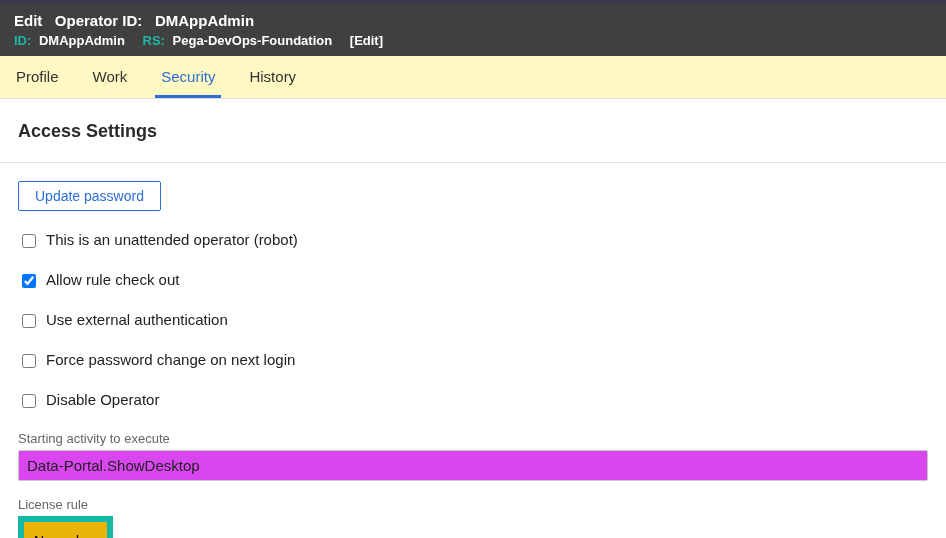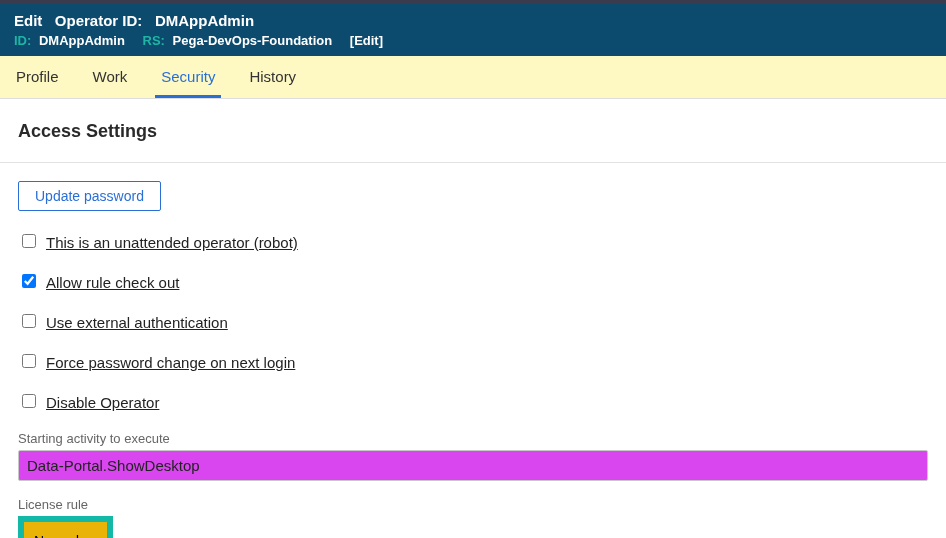--- a/index.html
+++ b/index.html
@@ -7,21 +7,21 @@
     margin: 0;
     padding: 0;
     font-family: "Segoe UI", Arial, sans-serif;
     background: #f4f4f4;
     color: #333;
     font-size: 14px;
     width: 946px;
     height: 538px;
   }
   .header-bar {
-    background: #0c4a6e;
+    background: #404040;
     color: #fff;
     padding: 8px 14px;
     border-top: 4px solid #3a3c4d;
   }
   .header-title {
     font-weight: 700;
     font-size: 15px;
     color: #fff;
     margin-bottom: 4px;
   }
@@ -84,25 +84,24 @@
     padding: 6px 16px;
     font-size: 14px;
     border-radius: 2px;
     cursor: pointer;
   }
   .checkbox-list {
     margin-top: 20px;
   }
   .checkbox-row {
     display: flex;
-    align-items: flex-end;
+    align-items: flex-start;
     margin-bottom: 20px;
     font-size: 15px;
     color: #222;
-    text-decoration: underline;
   }
   .checkbox-row input[type=checkbox] {
     width: 14px;
     height: 14px;
     margin-right: 10px;
   }
   .field-block {
     margin-top: 18px;
   }
   .field-label {

